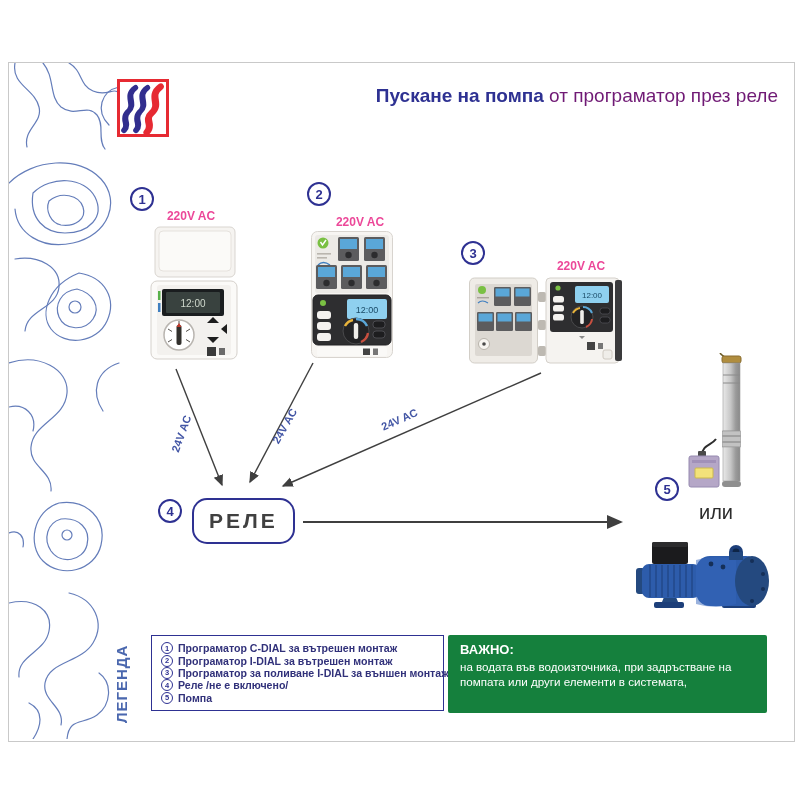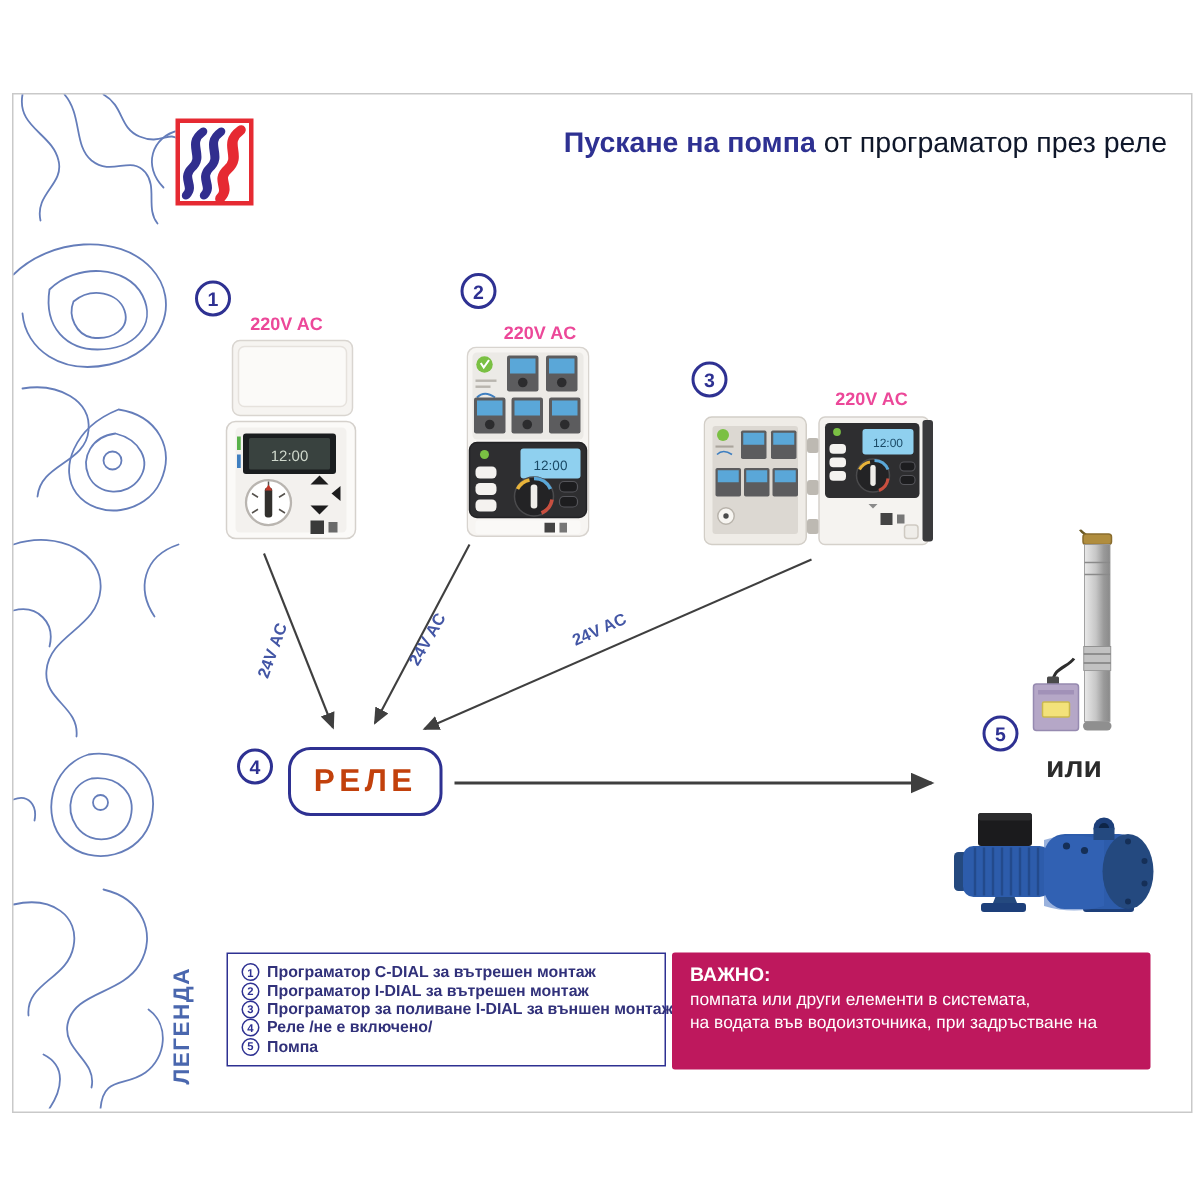--- a/index.html
+++ b/index.html
@@ -7,44 +7,44 @@
   .card{position:absolute;left:8px;top:62px;width:785px;height:678px;
     border:1px solid #c9c9c9;background:#fff;}
   .abs{position:absolute;}
   
   .logo-box{left:108px;top:16px;width:52px;height:58px;border:3px solid #e62a32;background:#fff;box-sizing:border-box;}
   .logo-text{left:168px;top:18px;font-size:37px;font-weight:700;color:#312e8e;letter-spacing:-1px;white-space:nowrap;}
   .logo-text sup{font-size:12px;font-weight:400;vertical-align:22px;letter-spacing:0;}
   .title-block{right:16px;top:22px;text-align:right;white-space:nowrap;}
   .title-line{font-size:19px;}
   .title-bold{font-weight:800;color:#2e3192;padding-left:32px;}
-  .title-rest{font-weight:500;color:#0f172a;}
+  .title-rest{font-weight:500;color:#701a75;}
   .subtitle{margin-top:4px;font-size:12px;font-weight:800;color:#2e3192;letter-spacing:.4px;}
   
   .badge{width:24px;height:24px;border:2px solid #2e3192;border-radius:50%;background:#fff;
     display:flex;align-items:center;justify-content:center;font-weight:700;color:#2e3192;
     font-size:13px;box-sizing:border-box;}
   .vlabel{font-size:12px;font-weight:600;color:#ec4899;text-align:center;width:70px;}
   
   .relay-box{left:183px;top:435px;width:103px;height:46px;border:2.5px solid #2e3192;border-radius:15px;
     background:#fff;display:flex;align-items:center;justify-content:center;box-sizing:border-box;}
-  .relay-label{font-size:21px;font-weight:800;color:#c2410c;letter-spacing:3px;}
-  .or-label{left:672px;top:438px;width:70px;text-align:center;font-size:20px;font-weight:700;color:#2b2b2b;}
+  .relay-label{font-size:21px;font-weight:800;color:#404040;letter-spacing:3px;}
+  .or-label{left:672px;top:438px;width:70px;text-align:center;font-size:20px;font-weight:400;color:#2b2b2b;}
   
   .legend-title{left:104px;top:568px;height:92px;display:flex;align-items:center;
     transform:rotate(180deg);writing-mode:vertical-rl;font-size:15px;font-weight:600;
     color:#4a67ae;letter-spacing:1px;}
   .legend-box{left:142px;top:572px;width:293px;height:76px;border:1.5px solid #2e3192;background:#fff;
     box-sizing:border-box;padding:6px 9px;display:flex;flex-direction:column;justify-content:space-around;}
   .legend-row{display:flex;align-items:center;gap:5px;}
   .legend-badge{width:12px;height:12px;border:1.2px solid #2e3192;border-radius:50%;flex:0 0 auto;
     display:flex;align-items:center;justify-content:center;font-size:7.5px;font-weight:700;color:#2e3192;box-sizing:border-box;}
   .legend-text{font-size:10.6px;font-weight:700;color:#31317a;white-space:nowrap;}
   
-  .important-box{left:439px;top:572px;width:319px;height:78px;background:#be185d;color:#fff;
+  .important-box{left:439px;top:572px;width:319px;height:78px;background:#15803d;color:#fff;
     box-sizing:border-box;padding:7px 12px;border-radius:2px;}
   .important-title{font-size:13px;font-weight:800;margin-bottom:2px;}
   .important-line{font-size:11.6px;font-weight:400;line-height:1.3;}
   .important-bold{font-size:11.6px;font-weight:800;line-height:1.3;}
   svg text{font-family:"Liberation Sans","DejaVu Sans",sans-serif;}
   .wire-label{font-size:11px;font-weight:600;fill:#4356a5;}
 </style>
 </head>
 <body>
 
@@ -334,17 +334,17 @@
       <span class="legend-text">Реле /не е включено/</span>
     </div>
     <div class="legend-row">
       <span class="legend-badge">5</span>
       <span class="legend-text">Помпа</span>
     </div>
   </div>
 
   <div class="abs important-box">
     <div class="important-title">ВАЖНО:</div>
+    <div class="important-line">на водата във водоизточника, при задръстване на</div>
     <div class="important-line">помпата или други елементи в системата,</div>
-    <div class="important-line">на водата във водоизточника, при задръстване на</div>
   </div>
 
 </div>
 
 </body></html>

